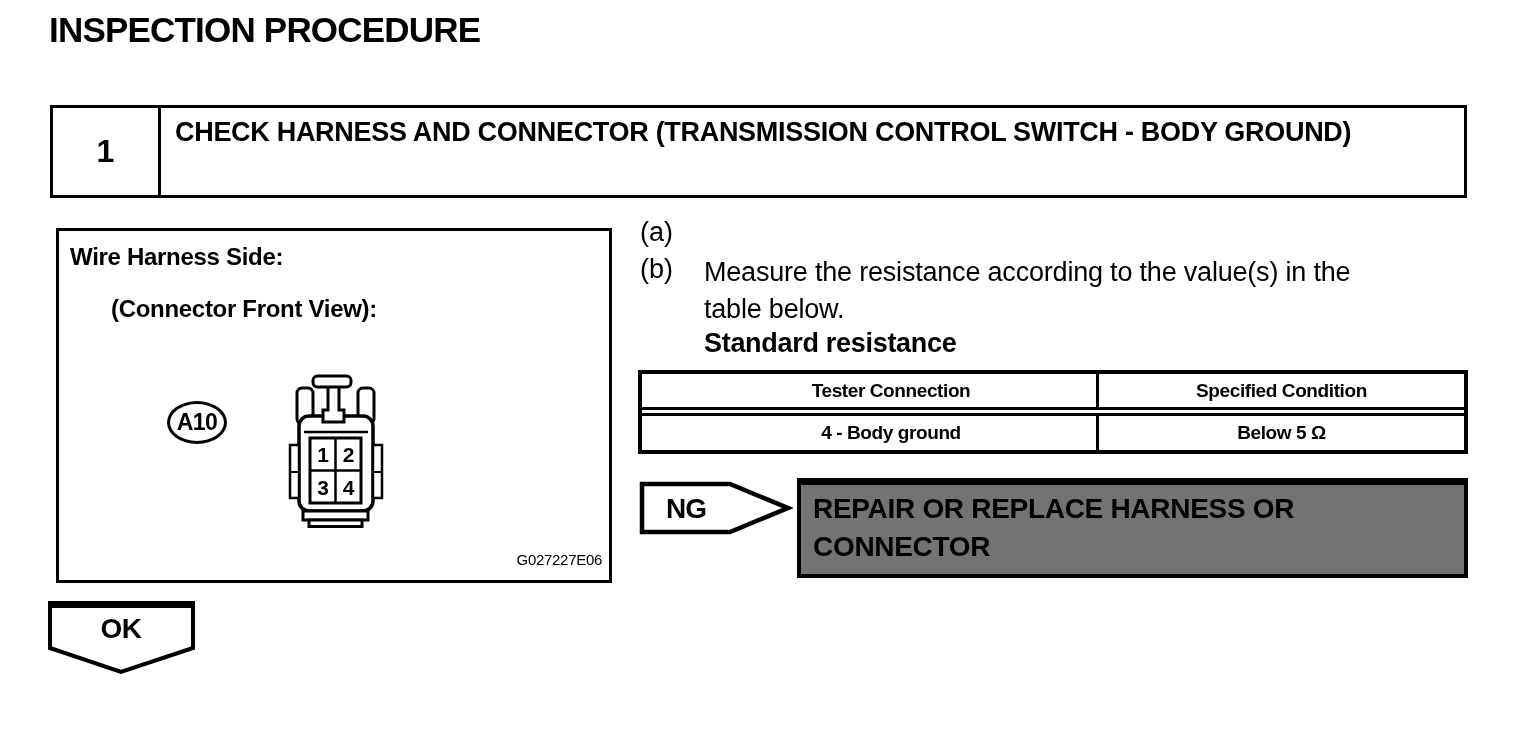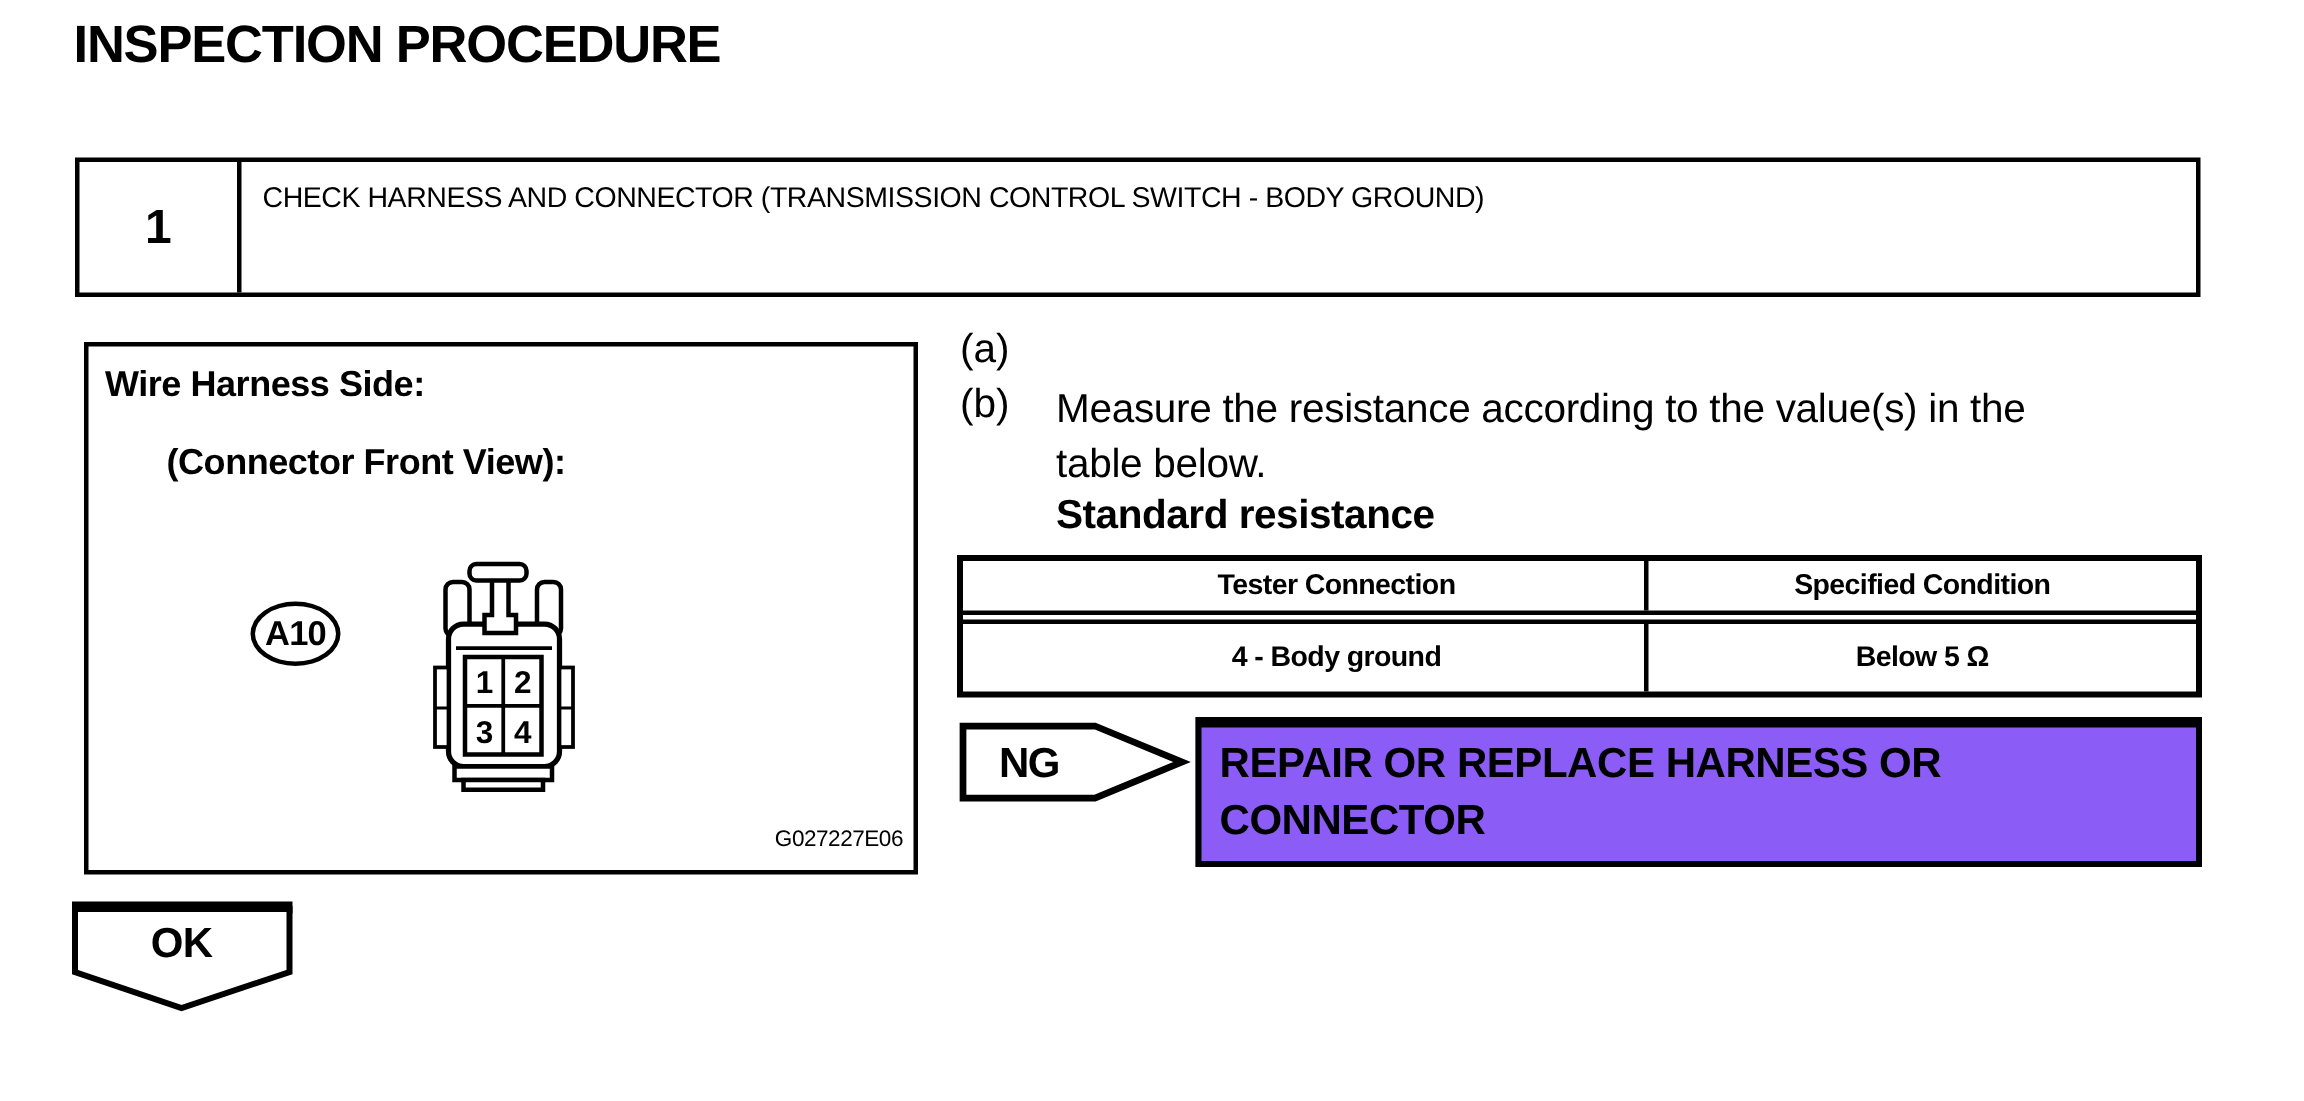--- a/index.html
+++ b/index.html
@@ -19,21 +19,21 @@
   .step-box {
     position:absolute; left:50px; top:105px; width:1417px; height:93px;
     border:3px solid #000; display:flex; background:#fff;
   }
   .step-num {
     width:108px; border-right:3px solid #000; flex:0 0 auto;
     display:flex; align-items:center; justify-content:center;
     font-size:32px; font-weight:bold;
   }
   .step-title {
-    flex:1; font-size:19px; font-weight:normal; line-height:37px;
+    flex:1; font-size:27px; font-weight:bold; line-height:37px;
     padding:6px 55px 12px 14px; letter-spacing:-0.3px;
   }
 
   
   .figure-box {
     position:absolute; left:56px; top:228px; width:556px; height:355px;
     border:3px solid #000; background:#fff;
   }
   .fig-label { position:absolute; left:11px; font-size:24px; font-weight:bold; letter-spacing:-0.3px; white-space:nowrap; }
   .fig-label.l1 { top:12px; }
@@ -55,36 +55,36 @@
   .instr-text.ta { top:217px; width:760px; }
   .instr-text.tb { top:254px; width:700px; }
   .std-heading { position:absolute; left:704px; top:328px; font-size:27px; font-weight:bold; letter-spacing:-0.3px; }
 
   
   .res-table {
     position:absolute; left:638px; top:370px; width:830px;
     border:4px solid #000; background:#fff;
   }
   .res-row { display:flex; height:33px;padding-left:44px; }
-  .res-row.data { height:45px; }
+  .res-row.data { height:34px; }
   .res-cell {
     display:flex; align-items:center; justify-content:center;
     font-size:19px; font-weight:bold; letter-spacing:-0.4px;
   }
   .res-cell.c1 { width:413px; border-right:3px solid #000; flex:0 0 auto; }
   .res-cell.c2 { flex:1; }
   .res-sep { height:9px; border-top:3px solid #000; border-bottom:3px solid #000; }
 
   
   .ng-svg { position:absolute; left:634px; top:477px; }
   .action-box {
     position:absolute; left:797px; top:478px; width:671px; height:100px;
     border:4px solid #000; border-top-width:7px;
     padding:5px 12px; font-size:28px; font-weight:bold; line-height:38px;
-    letter-spacing:-0.3px; background:#8b5cf6;
+    letter-spacing:-0.3px; background:#737373;
   }
 
   
   .ok-svg { position:absolute; left:44px; top:596px; }
 
   svg text { font-family:"Liberation Sans", sans-serif; }
 </style>
 </head>
 <body>
 

